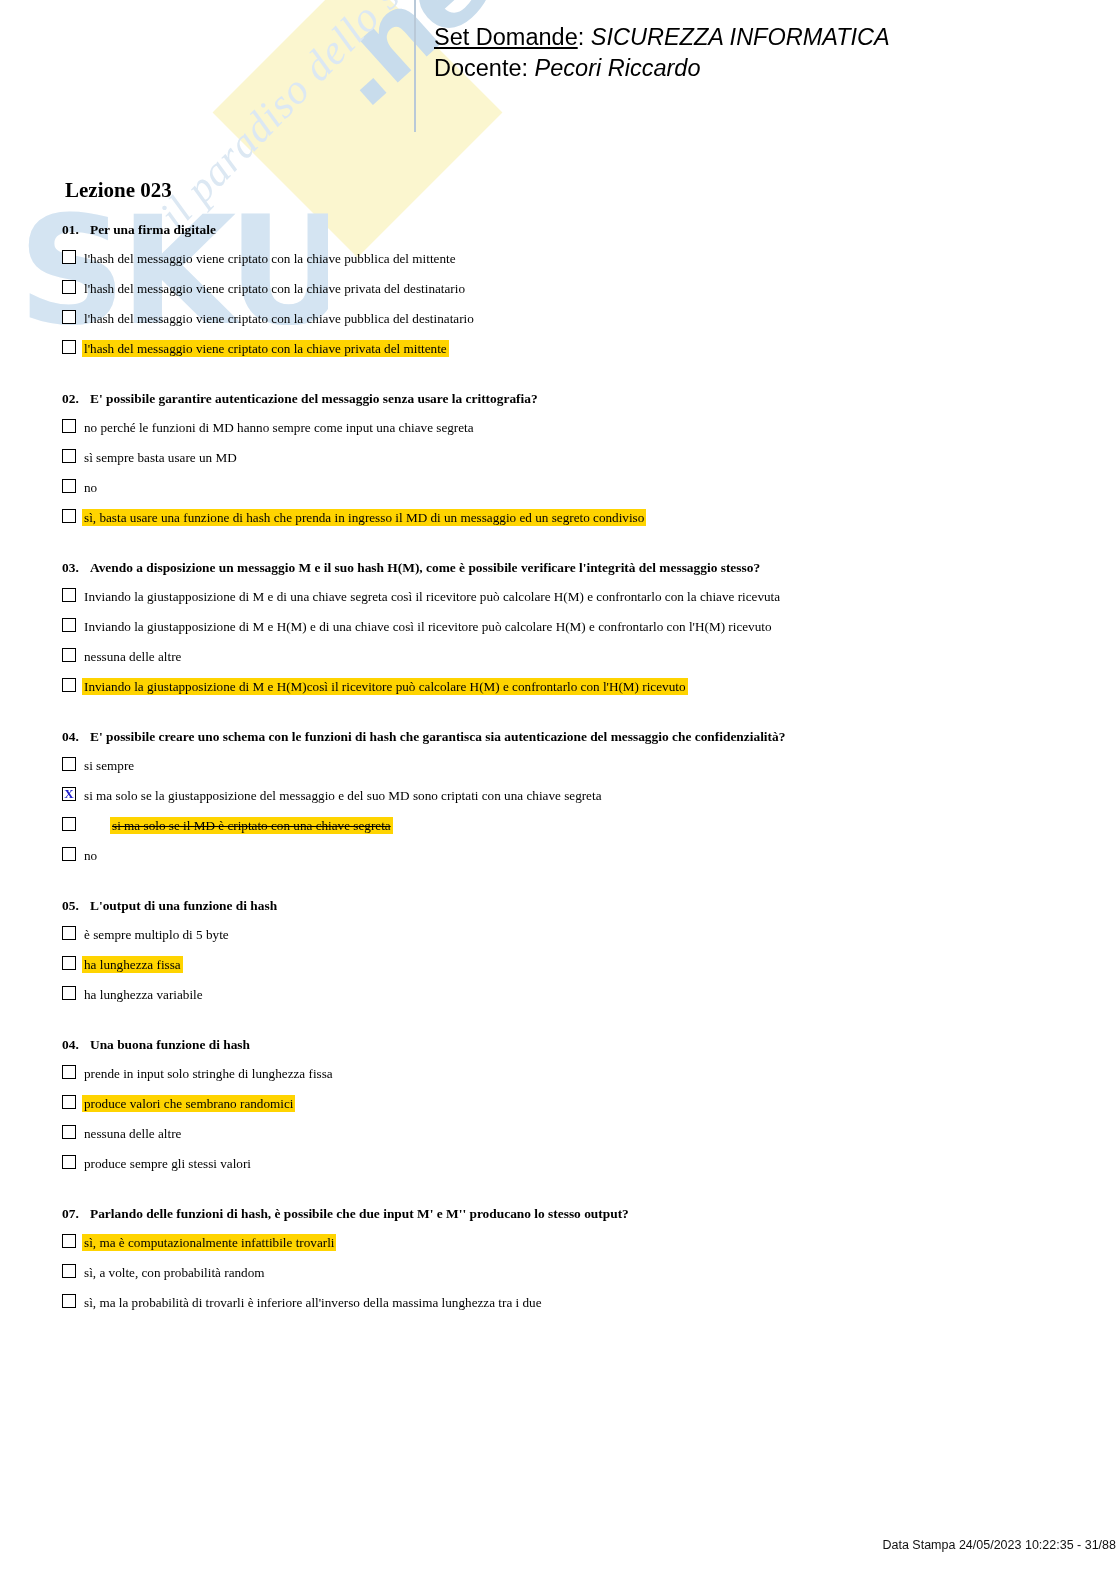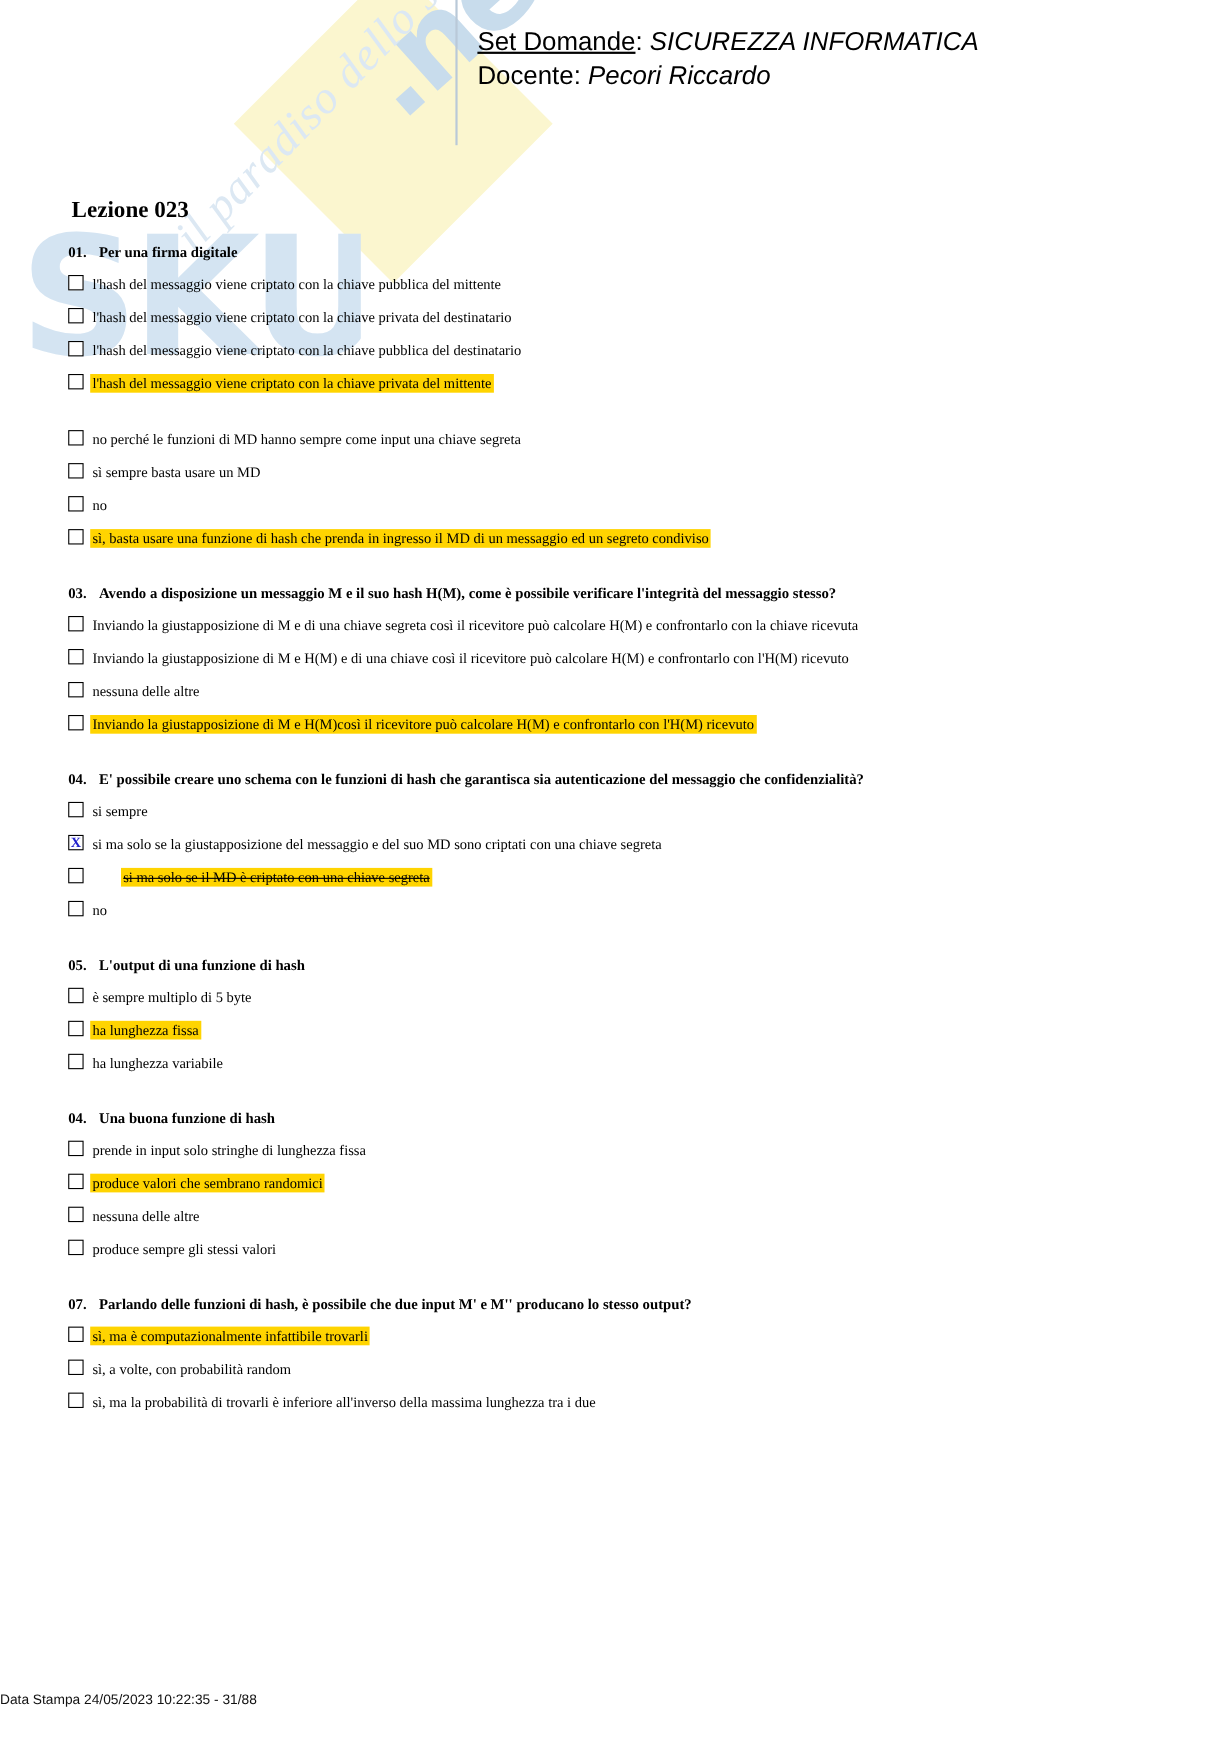--- a/index.html
+++ b/index.html
@@ -183,21 +183,21 @@
     text-decoration-thickness: 1px;
     margin-left: 28px;
   }
 
   
   .doc-footer {
     position: absolute;
     left: 0;
     top: 1538px;
     width: 1116px;
-    text-align: left;
+    text-align: right;
     z-index: 2;
     font-family: "Liberation Sans", sans-serif;
     font-size: 12.5px;
     color: #111;
   }
 </style>
 </head>
 <body>
 
 <div class="page">
@@ -235,20 +235,21 @@
           <div class="option-row">
             <span class="checkbox"></span>
             <span class="option-text">l'hash del messaggio viene criptato con la chiave pubblica del destinatario</span>
           </div>
           <div class="option-row">
             <span class="checkbox"></span>
             <span class="option-text hl">l'hash del messaggio viene criptato con la chiave privata del mittente</span>
           </div>
         </div>
         <div class="question-block">
+          <div class="q-title"><span class="q-num">02.</span><span>E' possibile garantire autenticazione del messaggio senza usare la crittografia?</span></div>
           <div class="option-row">
             <span class="checkbox"></span>
             <span class="option-text">no perché le funzioni di MD hanno sempre come input una chiave segreta</span>
           </div>
           <div class="option-row">
             <span class="checkbox"></span>
             <span class="option-text">sì sempre basta usare un MD</span>
           </div>
           <div class="option-row">
             <span class="checkbox"></span>

